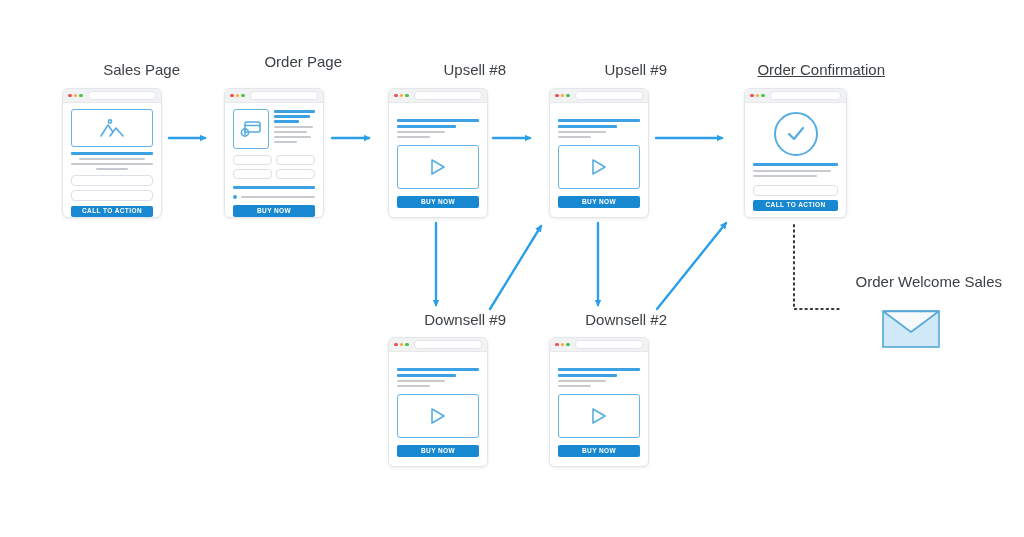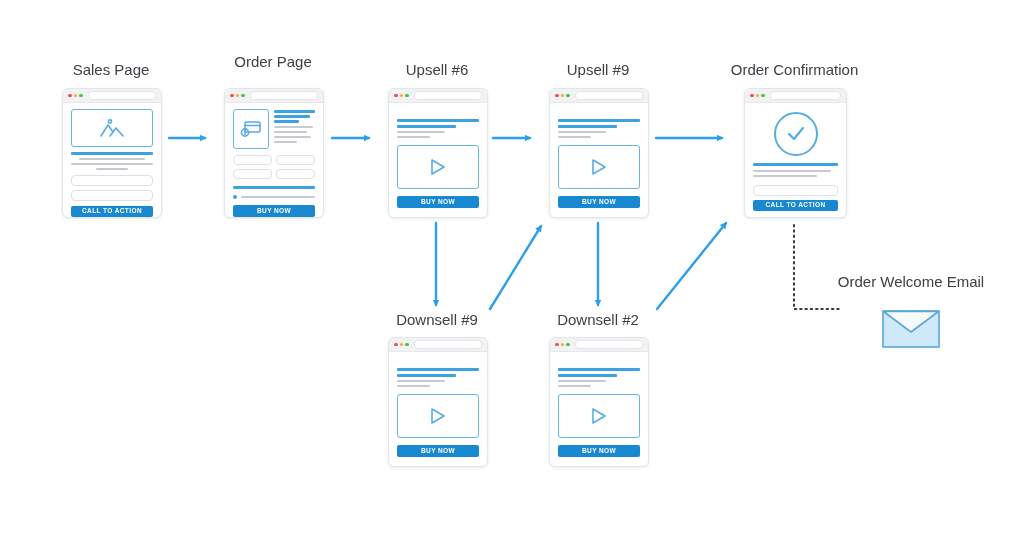--- a/index.html
+++ b/index.html
@@ -1,21 +1,21 @@
 <!DOCTYPE html>
 <html style="--arrow: #2b9fe8; --button_bg: #1888d1; --button_text: #ffffff; --line_blue: #3da2e3; --line_gray: #c7cbd0; --card_border: #e4e7ea; --titlebar_bg: #f1f2f4; --dot_red: #f0504f; --dot_yellow: #f7a832; --dot_green: #4dc153; --label_text: #3c4146; --envelope_fill: #cfe9f8; --envelope_border: #56a8d8; --dotted_line: #3c3c3c;"><head>
 <meta charset="utf-8">
 <style>
   html,body{margin:0;padding:0;}
   body{
     width:1024px;height:537px;position:relative;background:#ffffff;
     font-family:"Liberation Sans", sans-serif;overflow:hidden;
   }
   .node-label{
-    position:absolute;height:20px;line-height:20px;text-align:center;
+    position:absolute;height:20px;line-height:20px;text-align:right;
     font-size:15px;color:var(--label_text);
   }
   
   .card{
     position:absolute;width:98px;height:128px;background:#ffffff;
     border:1px solid var(--card_border);border-radius:6px;
     box-shadow:0 1px 3px rgba(40,50,60,.10);overflow:hidden;
   }
   .titlebar{
     height:13px;background:var(--titlebar_bg);
@@ -49,26 +49,26 @@
   .ah-fill{fill:var(--arrow);}
   .dotted-path{stroke:var(--dotted_line);stroke-width:2;stroke-dasharray:1.5 3.8;fill:none;stroke-linecap:round;}
   
   .envelope{position:absolute;left:882px;top:310px;width:58px;height:38px;}
 </style>
 </head>
 <body>
 
 <div class="node-label" style="left:42px;top:60px;width:138px;">Sales Page</div>
 <div class="node-label" style="left:204px;top:52px;width:138px;">Order Page</div>
-<div class="node-label" style="left:368px;top:60px;width:138px;">Upsell #6</div>
+<div class="node-label" style="left:368px;top:60px;width:138px;">Upsell #8</div>
 <div class="node-label" style="left:529px;top:60px;width:138px;">Upsell #9</div>
-<div class="node-label" style="left:704px;top:60px;width:181px;">Order Confirmation</div>
+<div class="node-label" style="left:704px;top:60px;width:181px;text-decoration:underline;">Order Confirmation</div>
 <div class="node-label" style="left:368px;top:310px;width:138px;">Downsell #9</div>
 <div class="node-label" style="left:529px;top:310px;width:138px;">Downsell #2</div>
-<div class="node-label" style="left:820px;top:272px;width:182px;">Order Welcome Email</div>
+<div class="node-label" style="left:820px;top:272px;width:182px;">Order Welcome Sales</div>
 
 <div class="card" style="left:62px;top:88px;">
   <div class="titlebar">
     <span class="dot r"></span>
     <span class="dot y"></span>
     <span class="dot g"></span>
     <span class="urlbar"></span>
   </div>
   <div class="body">
     <div class="frame" style="height:36px;">

